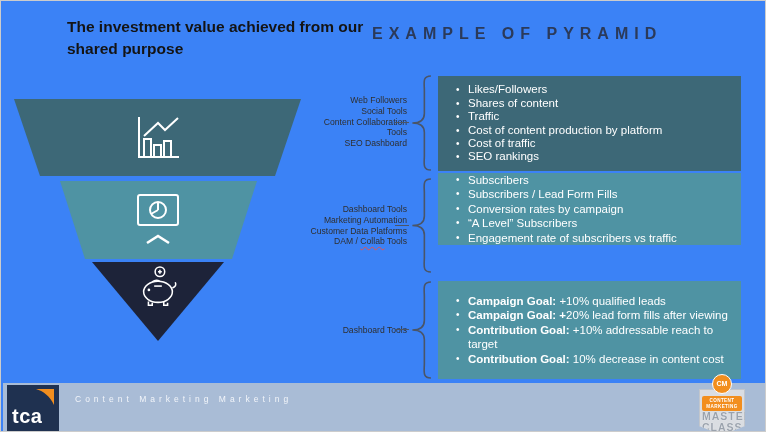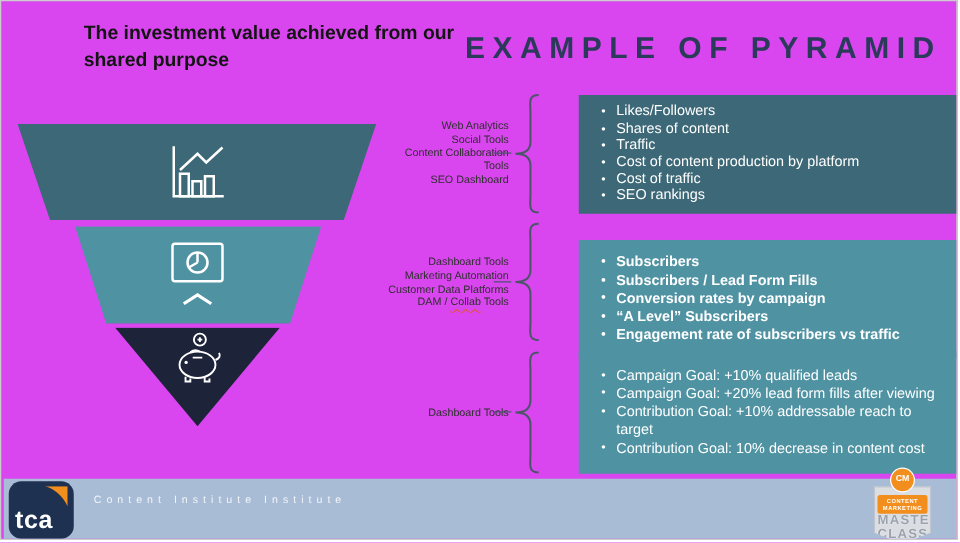--- a/index.html
+++ b/index.html
@@ -1,30 +1,30 @@
 <!DOCTYPE html>
 <html><head>
 <meta charset="utf-8">
 <style>
   * { margin:0; padding:0; box-sizing:border-box; }
   html,body { width:768px; height:434px; }
   body { font-family:"Liberation Sans", sans-serif; background:#fff; }
   .slide {
-    position:relative; width:766px; height:432px; background:#d946ef;
+    position:relative; width:766px; height:432px; background:#3b82f6;
     border:1px solid #cccccc; overflow:hidden;
   }
 
   
   .kicker {
     position:absolute; left:66px; top:15px; width:308px;
     font-size:15.5px; font-weight:bold; color:#141414; line-height:1.45;
   }
   .heading {
     position:absolute; left:371px; top:24px; width:390px;
-    font-size:24px; font-weight:bold; color:#2b3a5a; letter-spacing:6px;
+    font-size:16px; font-weight:bold; color:#2b3a5a; letter-spacing:6px;
     white-space:nowrap;
   }
 
   
   .band { position:absolute; filter:drop-shadow(0 3px 2px rgba(0,0,0,0.28)); }
   .band1 { left:13px; top:98px;  width:287px; height:77px; background:#3d6877;
            clip-path:polygon(0 0, 287px 0, 261px 77px, 26px 77px); }
   .band2 { left:59px; top:180px; width:197px; height:78px; background:#4f93a3;
            clip-path:polygon(0 0, 197px 0, 172px 78px, 25px 78px); }
   .band3 { left:91px; top:261px; width:132px; height:79px; background:#1d2339;
@@ -48,39 +48,38 @@
   .brace svg { width:100%; height:100%; }
   .brace-1 { top:74px;  height:96px; }
   .brace-2 { top:177px; height:95px; }
   .brace-3 { top:280px; height:98px; }
 
   
   .metric-box {
     position:absolute; left:437px; width:303px; color:#fff;
     display:flex; flex-direction:column; justify-content:center;
     padding:6px 10px 6px 16px;
-    margin-left:25px;
   }
   .box-1 { top:75px;  height:95px; background:#3d6877; }
-  .box-2 { top:191px; height:95px; background:#4f93a3;font-weight:bold; }
+  .box-2 { top:172px; height:72px; background:#4f93a3; }
   .box-3 { top:280px; height:98px; background:#4f93a3; }
   .metric-box ul { list-style:none; }
   .metric-box li {
     font-size:11.5px; line-height:13.4px; position:relative; padding-left:14px;
   }
   .box-2 li { line-height:14.6px; }
   .box-3 li { line-height:14.6px; }
   .metric-box li::before {
     content:"•"; position:absolute; left:2px; font-size:10px;
   }
-  .goal-prefix { font-weight:normal; }
+  .goal-prefix { font-weight:bold; }
 
   
   .footer-bar { position:absolute; left:2px; top:382px; width:762px; height:50px; background:#a9bcd6; }
-  .tca-box { position:absolute; left:6px; top:384px; width:52px; height:46px; background:#1f3150;border-radius:10px; }
+  .tca-box { position:absolute; left:6px; top:384px; width:52px; height:46px; background:#1f3150; }
   .tca-text { position:absolute; left:5px; bottom:3px; color:#fff; font-weight:bold; font-size:20px; letter-spacing:0.5px; }
   .tca-swoosh { position:absolute; right:4px; top:4px; }
   .footer-lines { position:absolute; left:74px; top:391px; color:#f2f5fa; }
   .footer-line1, .footer-line2 { font-size:8.5px; letter-spacing:4px; line-height:15px; }
 
   
   .badge { position:absolute; right:20px; top:373px; width:46px; text-align:center; z-index:5; }
   .badge-circle {
     width:20px; height:20px; border-radius:50%; background:#f28e1e; border:1.5px solid #fff;
     color:#fff; font-size:7px; font-weight:bold; line-height:17px;
@@ -138,21 +137,21 @@
       <ellipse cx="24" cy="28" rx="15" ry="11"></ellipse>
       <path d="M18,17.5 q4,-3 8,-0.5"></path>
       <path d="M14,38 v4 h4 v-2.5 M30,38 v4 h4 v-2.5"></path>
       <path d="M39,24 q5,-2 3,-6"></path>
       <path d="M20,22 h8"></path>
     </g>
     <circle cx="14.5" cy="26" r="1.4" fill="#ffffff"></circle>
   </svg>
 
   <div class="tools tools-1">
-    <div>Web Analytics</div>
+    <div>Web Followers</div>
     <div>Social Tools</div>
     <div>Content Collaboration</div>
     <div>Tools</div>
     <div>SEO Dashboard</div>
   </div>
   <div class="tools tools-2">
     <div>Dashboard Tools</div>
     <div>Marketing Automation</div>
     <div>Customer Data Platforms</div>
     <div><span>DAM / </span><span class="spell-error">Collab</span><span> Tools</span></div>
@@ -214,21 +213,21 @@
   <div class="footer-bar"></div>
 
   <div class="tca-box">
     <svg class="tca-swoosh" width="20" height="18" viewBox="0 0 20 18">
       <path d="M1,0 L19,0 L19,16 C15,7 8,2 1,0 Z" fill="#f28e1e"></path>
     </svg>
     <div class="tca-text">tca</div>
   </div>
 
   <div class="footer-lines">
-    <div class="footer-line2">Content Institute Institute</div>
+    <div class="footer-line2">Content Marketing Marketing</div>
   </div>
 
   <div class="badge">
     <div class="badge-circle">CM</div>
     <div class="badge-shield">
       <div class="badge-band">
         <div>CONTENT</div>
         <div>MARKETING</div>
       </div>
       <div class="badge-big">MASTER</div>

